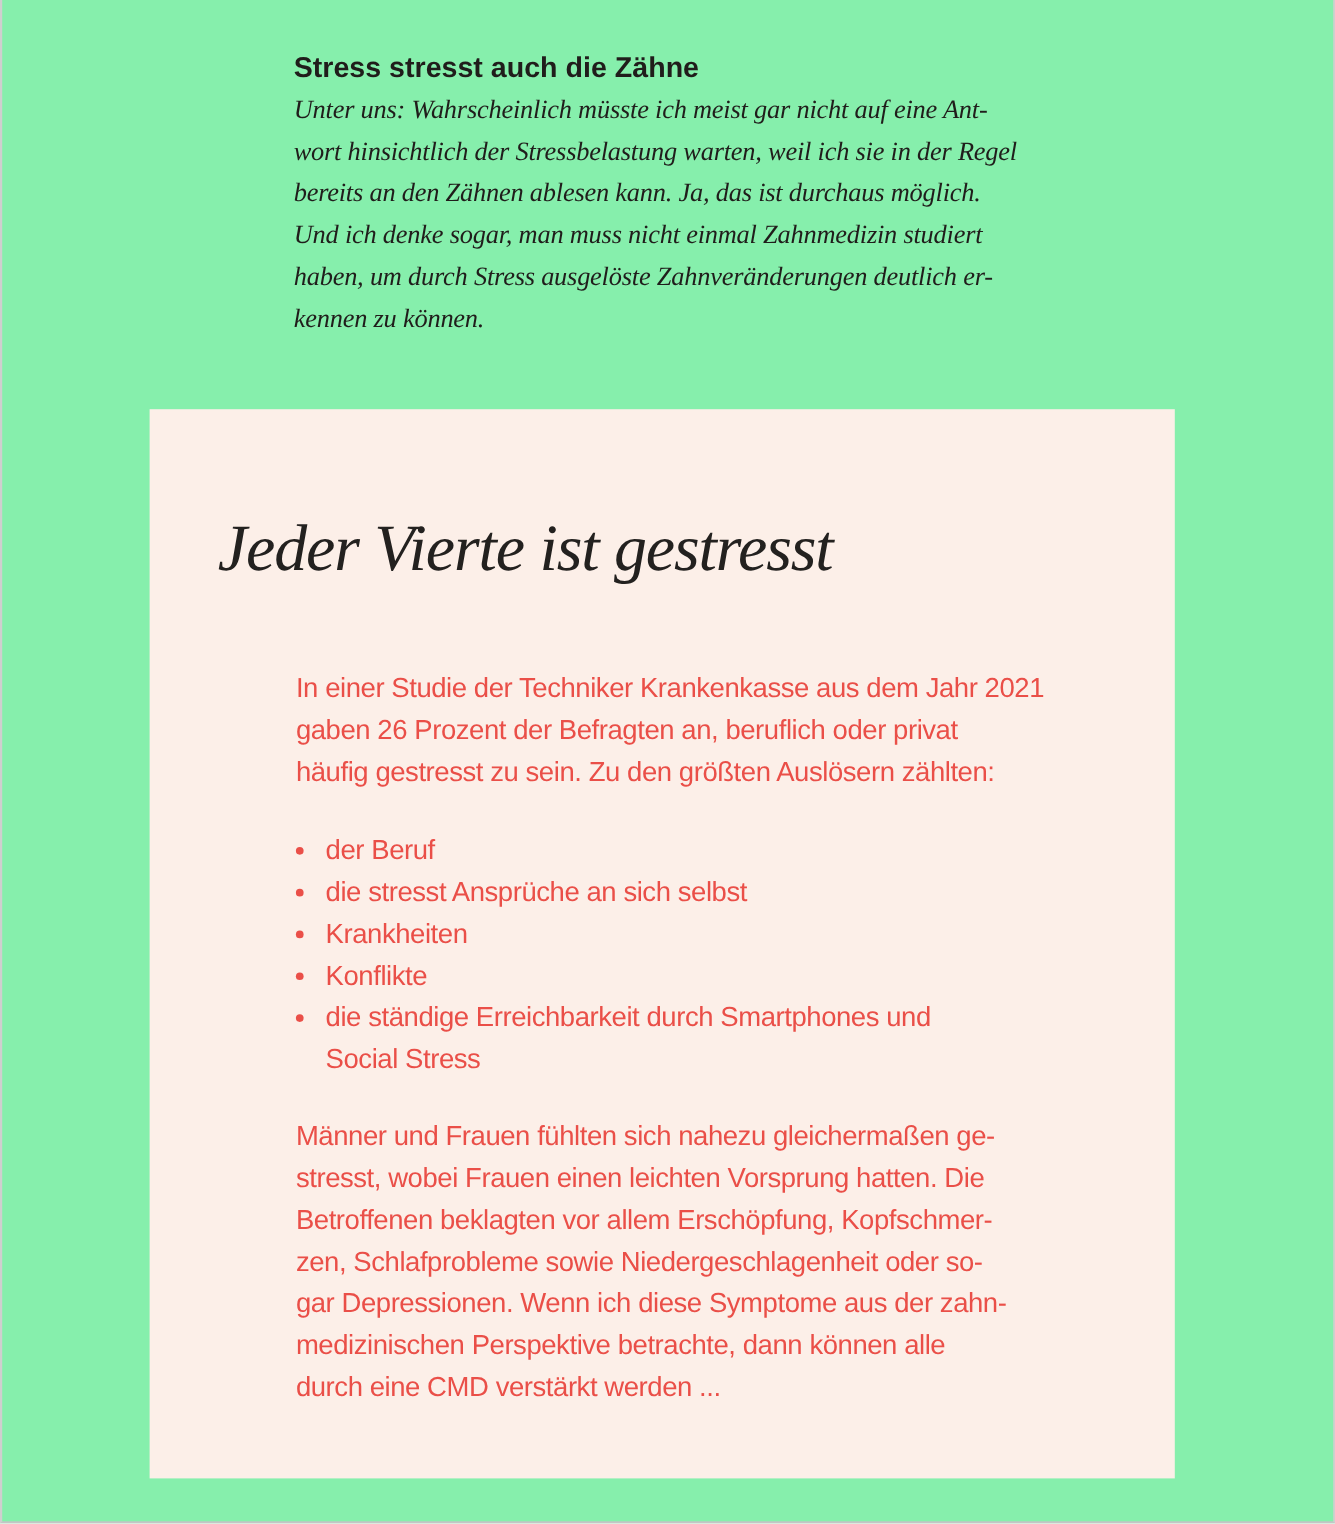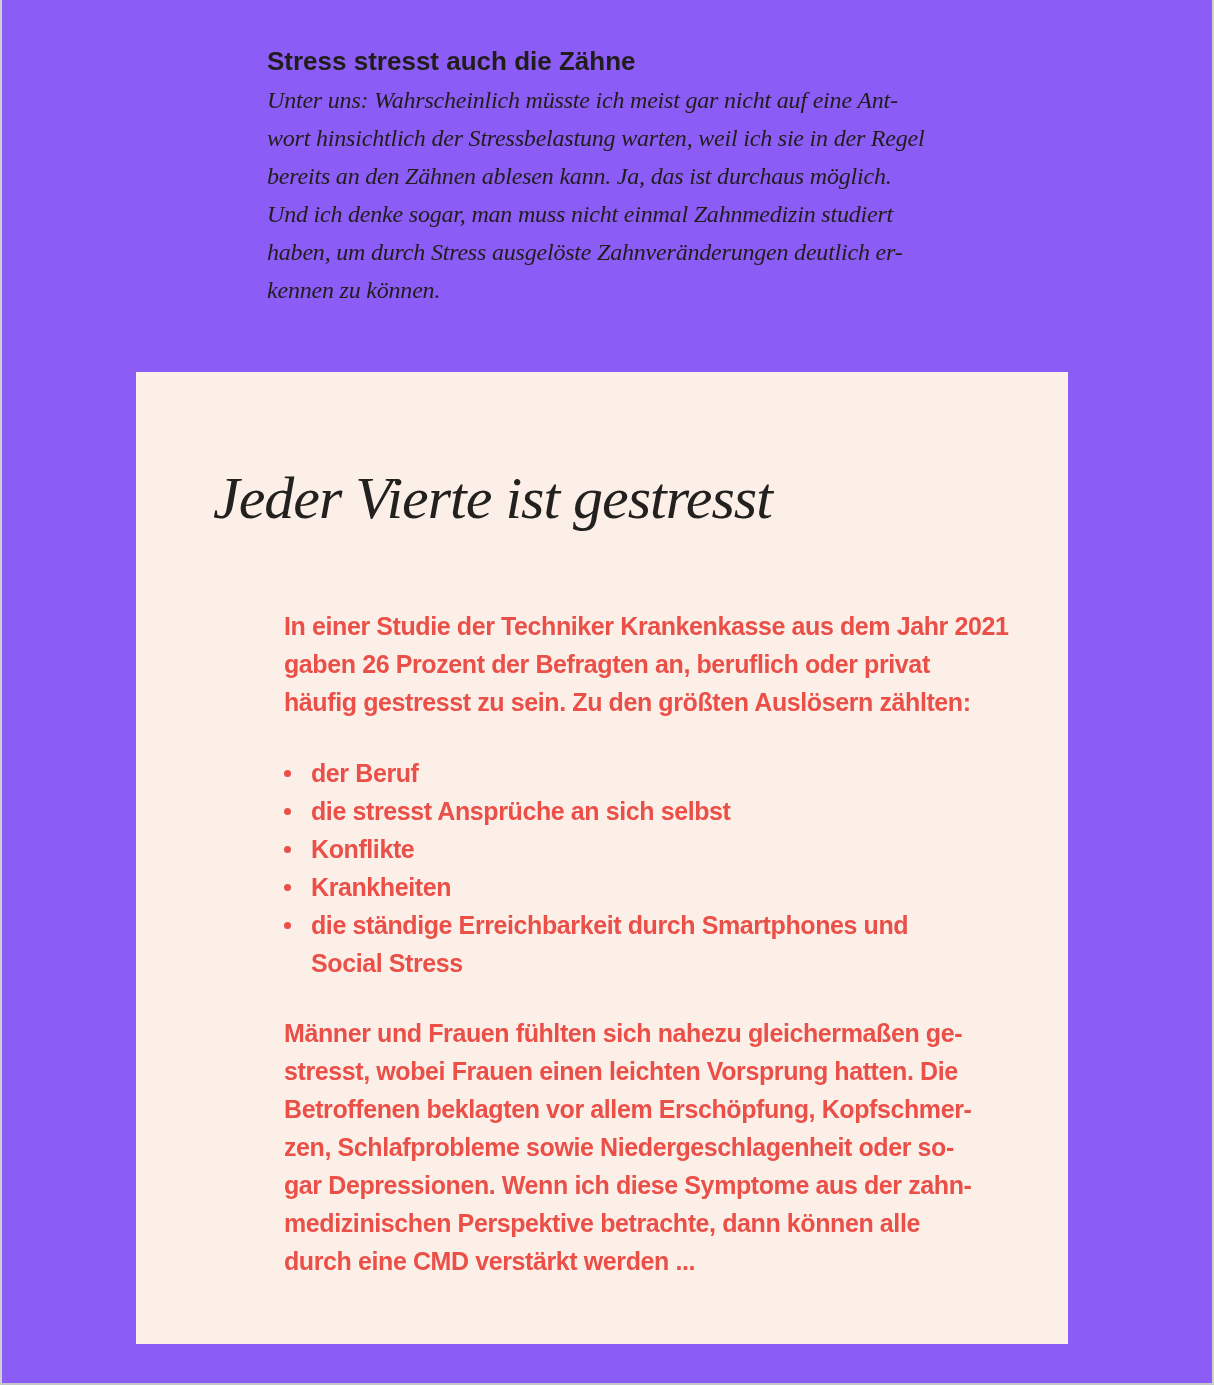--- a/index.html
+++ b/index.html
@@ -2,21 +2,21 @@
 <html><head>
 <meta charset="utf-8">
 <style>
   html, body { margin: 0; padding: 0; background: #ffffff; }
 
   .page {
     position: relative;
     width: 1214px;
     height: 1385px;
     box-sizing: border-box;
-    background: #8b5cf6;
+    background: #86efac;
     border-left: 2px solid #cfcfcf;
     border-right: 2px solid #cfcfcf;
     border-bottom: 2px solid #c4c5c6;
     overflow: hidden;
     font-family: "Liberation Serif", serif;
   }
 
   
   .intro {
     position: absolute;
@@ -56,21 +56,21 @@
     margin: 90px 0 0 62px;
     font-family: "Liberation Serif", serif;
     font-style: italic;
     font-weight: normal;
     font-size: 60px;
     line-height: 72px;
     letter-spacing: -1px;
   }
   .red-content {
     font-family: "Liberation Sans", sans-serif;
-    font-weight: bold;
+    font-weight: normal;
     font-size: 25px;
     line-height: 38px;
     letter-spacing: -0.4px;
   }
   .red-para {
     margin: 0 0 0 133px;
     white-space: pre;
   }
   .para-study   { margin-top: 73px; }
   .para-symptoms{ margin-top: 32px; }
@@ -105,46 +105,46 @@
   <section class="intro" style="color: rgb(32, 29, 27);">
     <h2 class="intro-heading">Stress stresst auch die Zähne</h2>
     <p class="intro-body">Unter uns: Wahrscheinlich müsste ich meist gar nicht auf eine Ant-
 wort hinsichtlich der Stressbelastung warten, weil ich sie in der Regel
 bereits an den Zähnen ablesen kann. Ja, das ist durchaus möglich.
 Und ich denke sogar, man muss nicht einmal Zahnmedizin studiert
 haben, um durch Stress ausgelöste Zahnveränderungen deutlich er-
 kennen zu können.</p>
   </section>
 
-  <section class="highlight-box" style="background-color: rgb(252, 239, 232); padding-left: 15px;">
+  <section class="highlight-box" style="background-color: rgb(252, 239, 232);">
 
     <h1 class="box-title" style="color: rgb(35, 33, 31);">Jeder Vierte ist gestresst</h1>
 
     <div class="red-content" style="color: rgb(234, 79, 72);">
 
       <p class="red-para para-study">In einer Studie der Techniker Krankenkasse aus dem Jahr 2021
 gaben 26 Prozent der Befragten an, beruflich oder privat
 häufig gestresst zu sein. Zu den größten Auslösern zählten:</p>
 
       <ul class="trigger-list">
         <li>
           <span class="bullet-dot"></span>
           <span class="li-text">der Beruf</span>
         </li>
         <li>
           <span class="bullet-dot"></span>
           <span class="li-text">die stresst Ansprüche an sich selbst</span>
         </li>
         <li>
           <span class="bullet-dot"></span>
-          <span class="li-text">Konflikte</span>
+          <span class="li-text">Krankheiten</span>
         </li>
         <li>
           <span class="bullet-dot"></span>
-          <span class="li-text">Krankheiten</span>
+          <span class="li-text">Konflikte</span>
         </li>
         <li>
           <span class="bullet-dot"></span>
           <span class="li-text">die ständige Erreichbarkeit durch Smartphones und
 Social Stress</span>
         </li>
       </ul>
 
       <p class="red-para para-symptoms">Männer und Frauen fühlten sich nahezu gleichermaßen ge-
 stresst, wobei Frauen einen leichten Vorsprung hatten. Die

